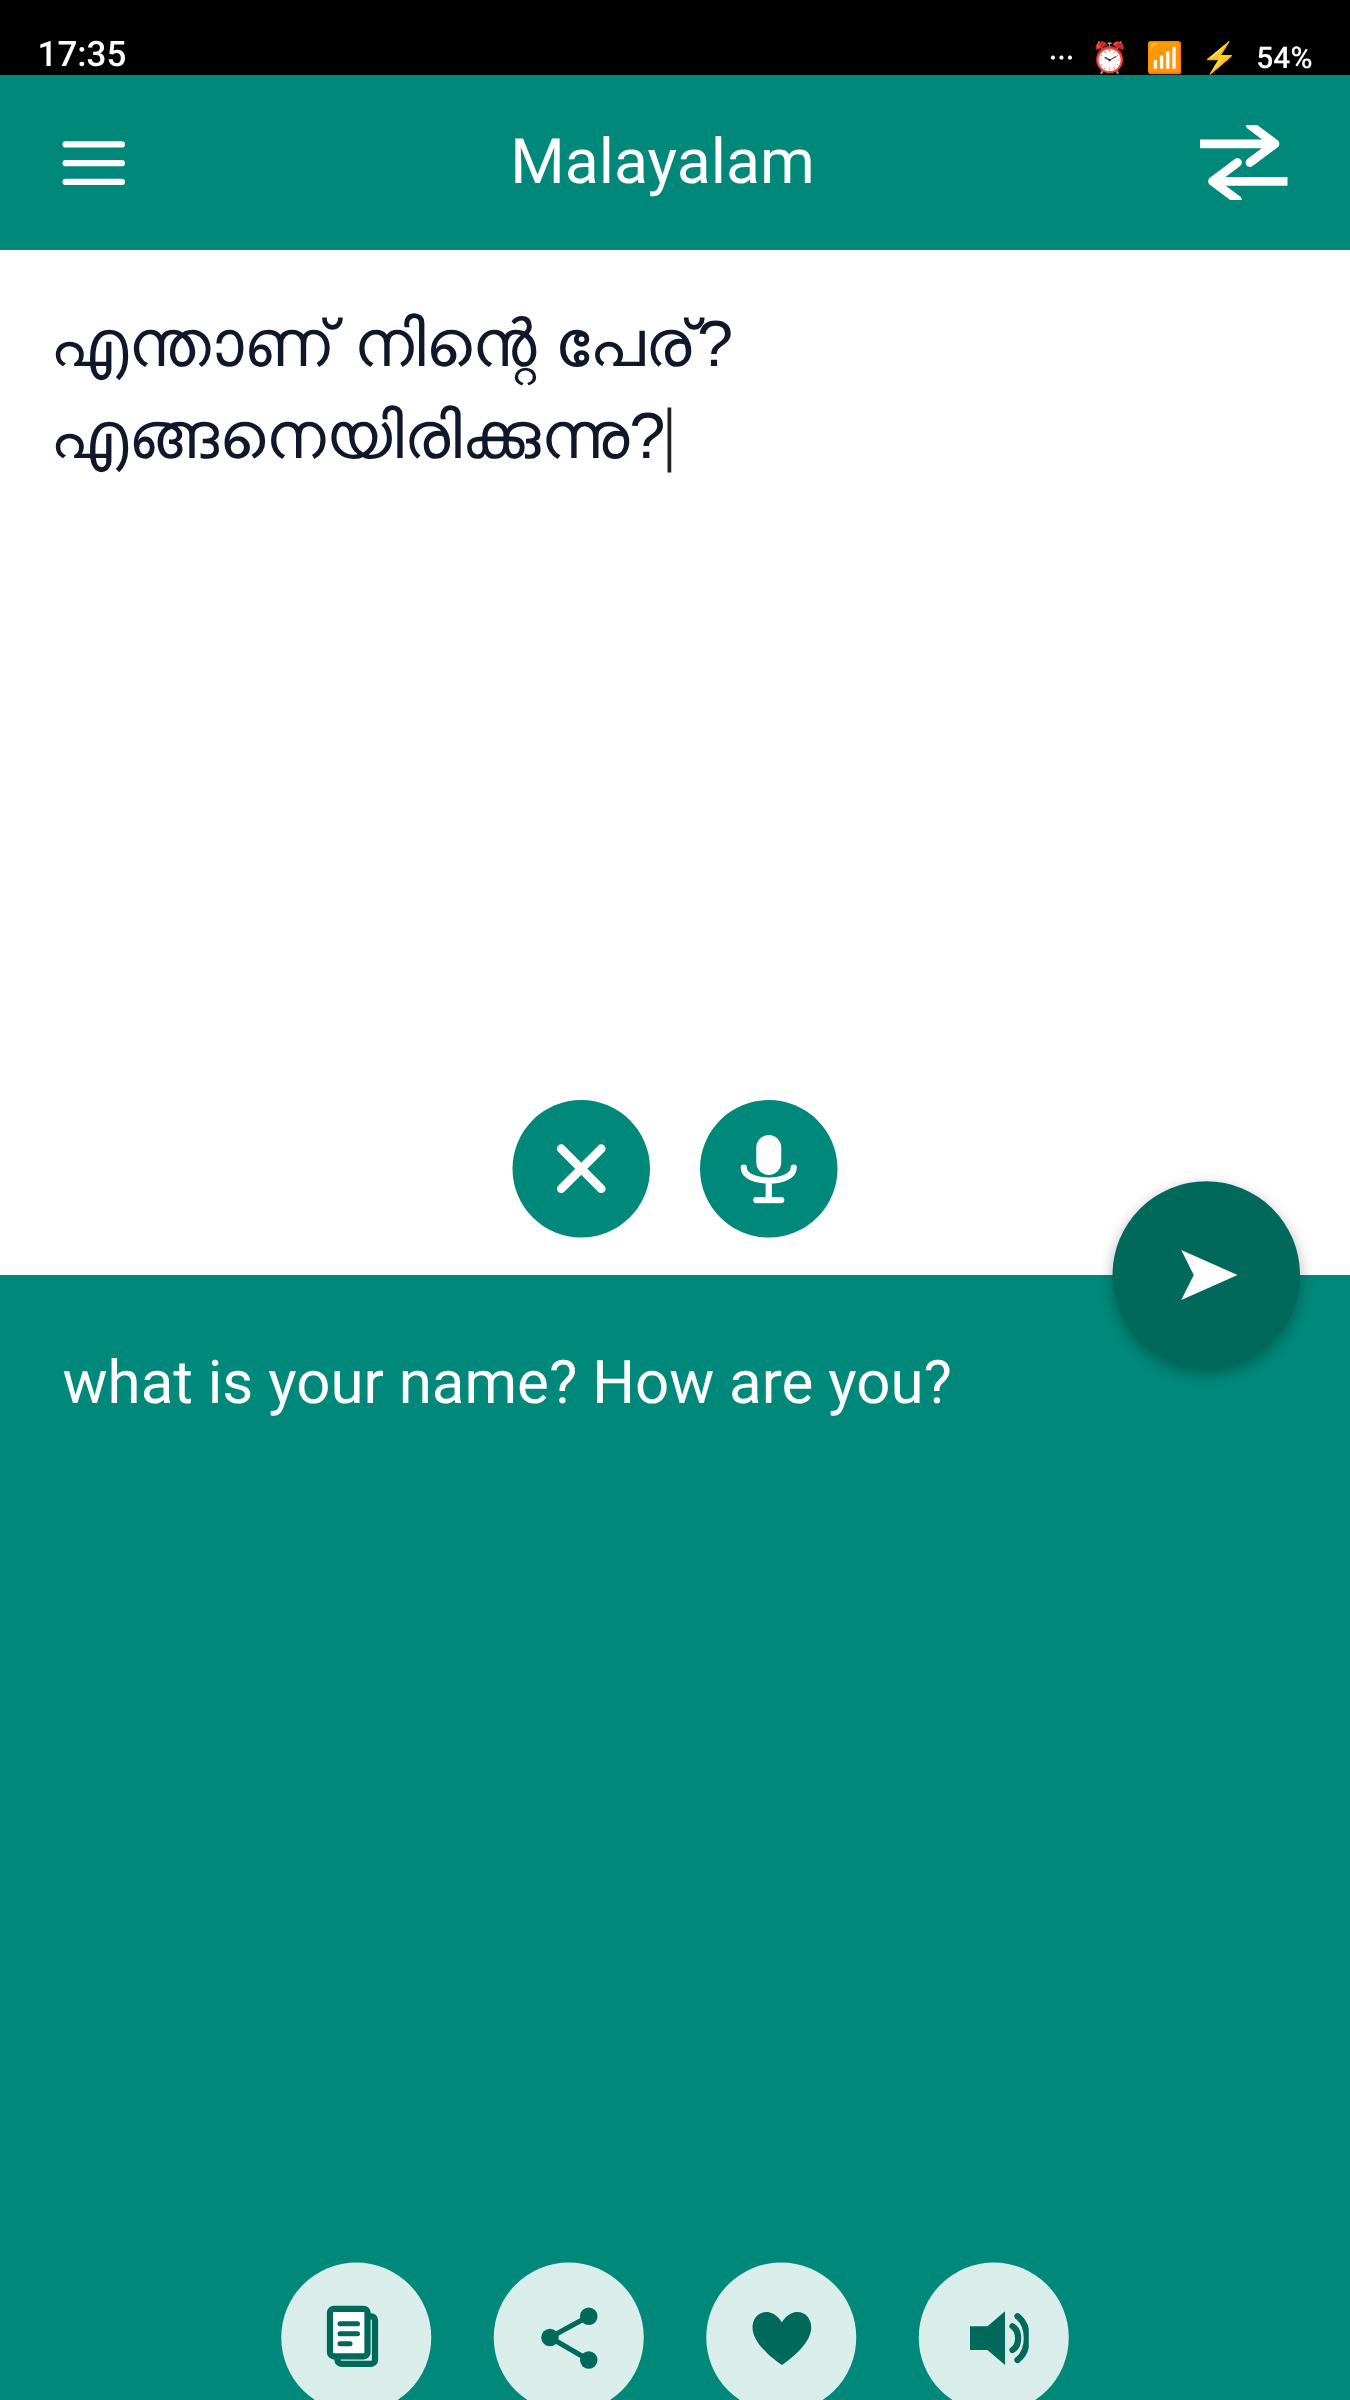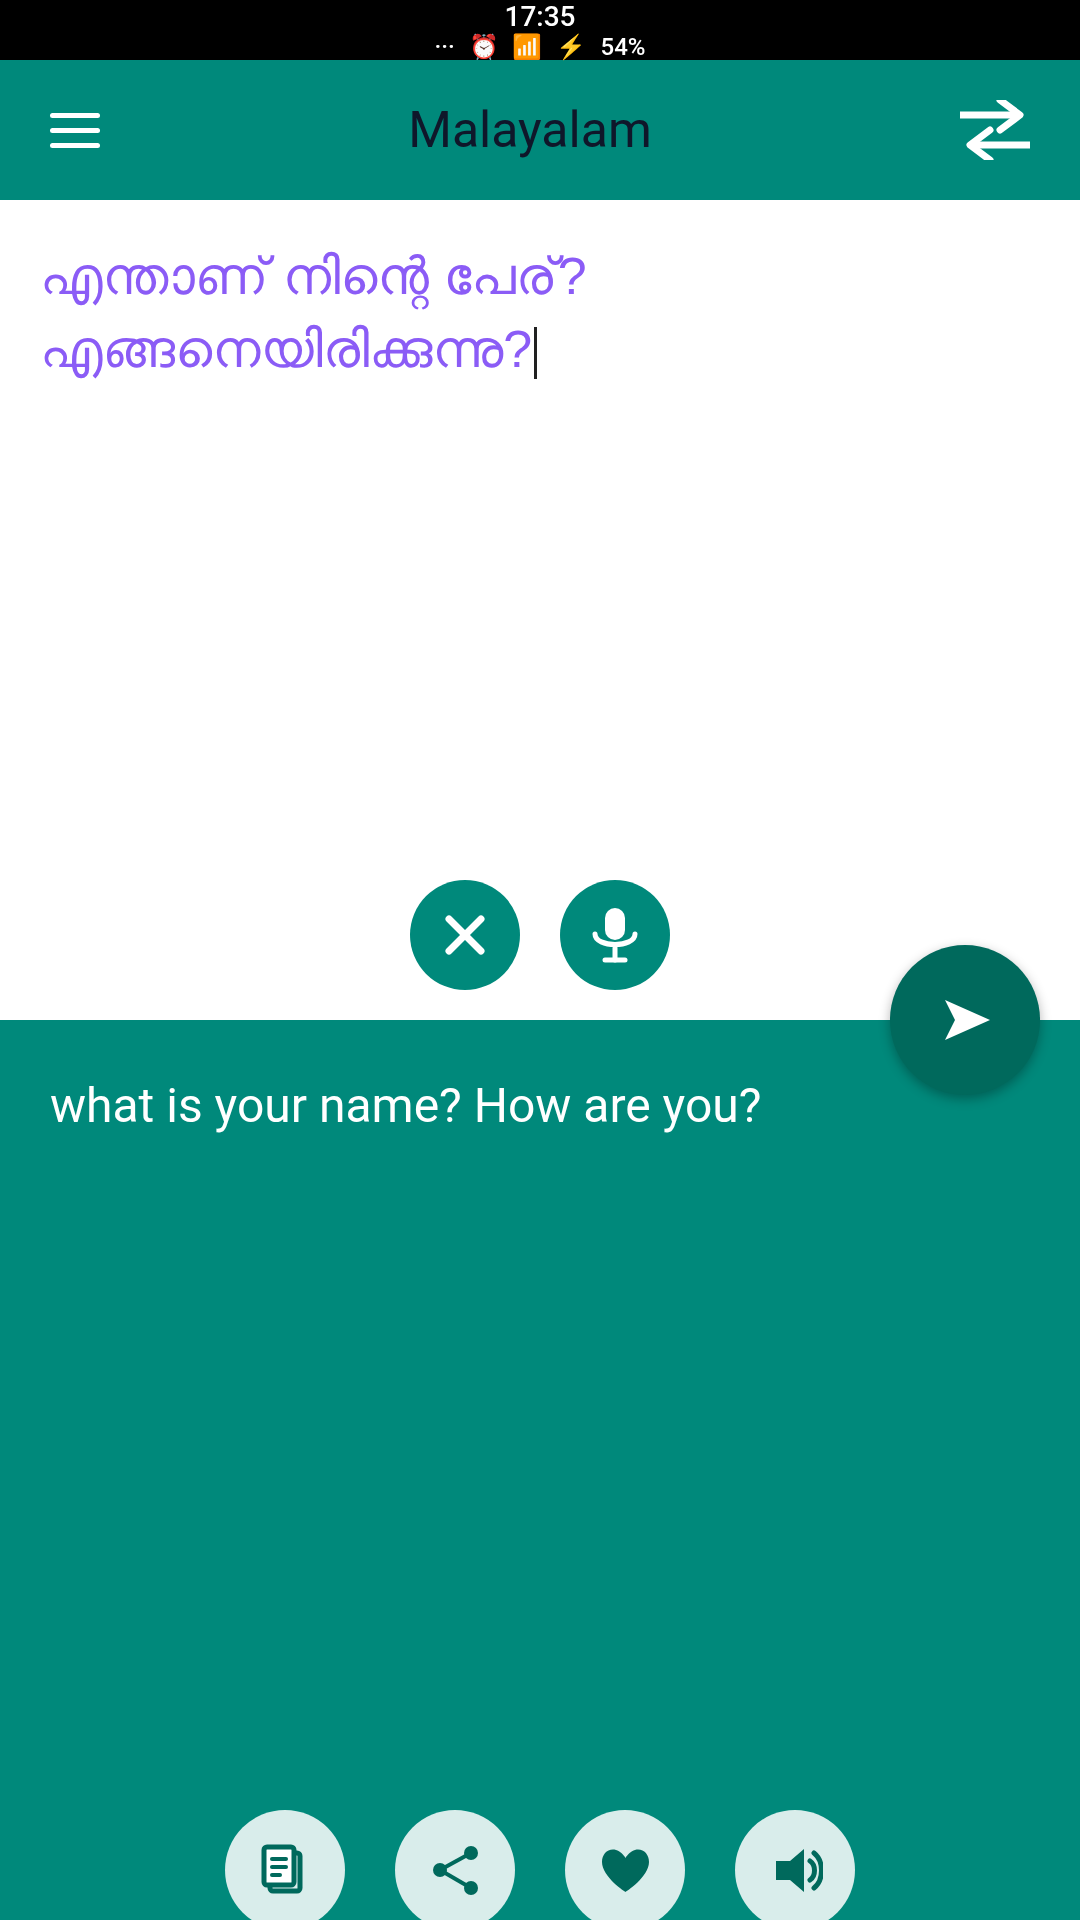--- a/index.html
+++ b/index.html
@@ -12,48 +12,47 @@
       background: #e0f2f1;
       overflow: hidden;
     }
 
     
     .status-bar {
       width: 100%;
       height: 60px;
       background: #000;
       display: flex;
-      align-items: center;
+      align-items: flex-end;
       justify-content: space-between;
       padding: 0 30px;
       color: #fff;
       font-size: 28px;
       font-weight: 500;
-      flex-direction: column;
     }
     .status-bar-left { font-size: 28px; }
     .status-bar-right {
       display: flex;
       align-items: center;
       gap: 14px;
       font-size: 24px;
     }
 
     
     .toolbar {
       width: 100%;
       height: 140px;
       background: #00897b;
       display: flex;
       align-items: center;
       justify-content: space-between;
       padding: 0 50px;
     }
     .toolbar-lang {
-      color: #0f172a;
+      color: #ffffff;
       font-size: 50px;
       font-weight: 400;
     }
     .toolbar-swap {
       color: #fff;
       font-size: 60px;
       cursor: pointer;
     }
     .menu-icon {
       display: flex;
@@ -72,21 +71,21 @@
     
     .input-panel {
       width: 100%;
       background: #fff;
       position: relative;
       padding: 40px 40px 120px 40px;
       min-height: 820px;
     }
     .input-text {
       font-size: 52px;
-      color: #8b5cf6;
+      color: #0f172a;
       line-height: 1.4;
       font-family: Arial, sans-serif;
     }
     .cursor {
       display: inline-block;
       width: 3px;
       height: 52px;
       background: #212121;
       vertical-align: middle;
       margin-left: 2px;

